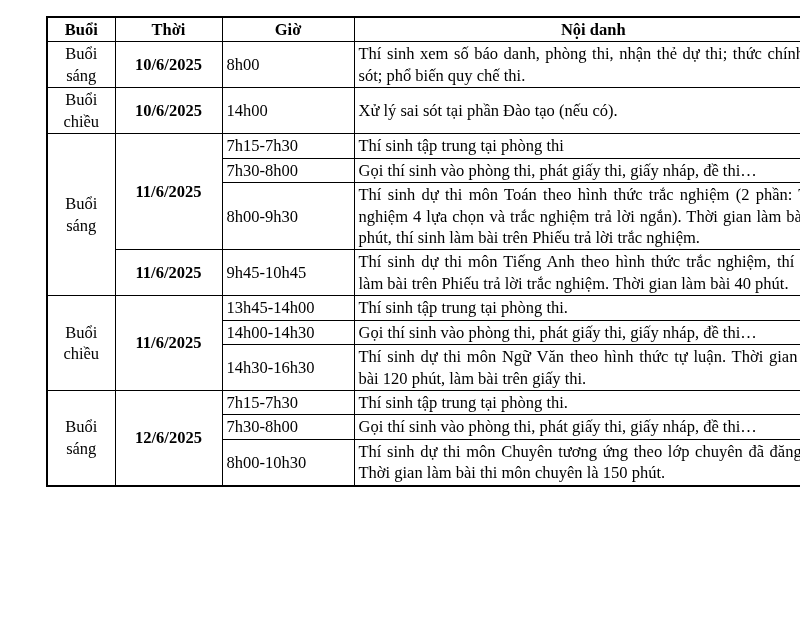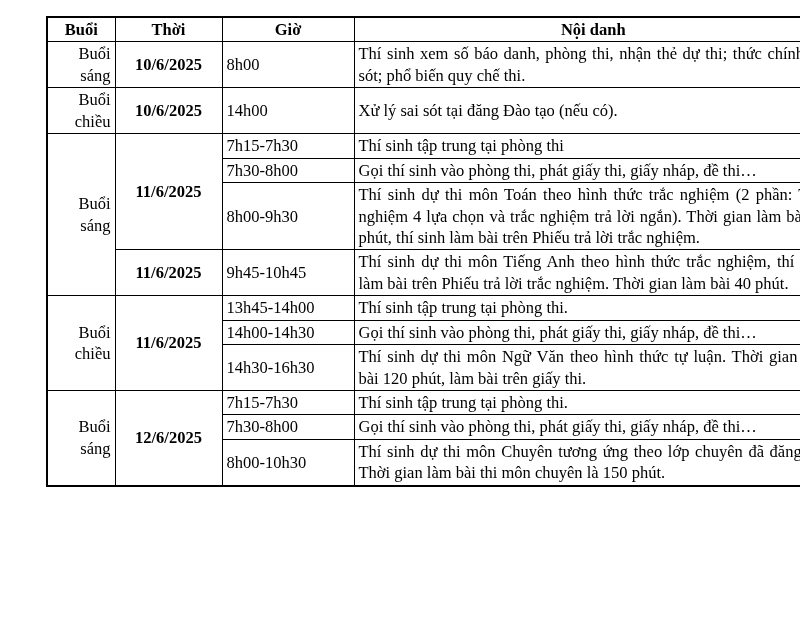--- a/index.html
+++ b/index.html
@@ -34,21 +34,21 @@
     line-height: 1.3;
     padding: 1px 4px;
     overflow: hidden;
   }
   th.hdr {
     font-weight: bold;
     text-align: center;
     padding: 2px 4px;
   }
   td.session {
-    text-align: right;
+    text-align: center;
   }
   td.date {
     text-align: center;
     font-weight: bold;
   }
   td.time {
     text-align: left;
   }
   td.content {
     text-align: justify;
@@ -86,21 +86,21 @@
         <td class="session">Buổi sáng</td>
         <td class="date">10/6/2025</td>
         <td class="time">8h00</td>
         <td class="content"><span>Thí sinh xem số báo danh, phòng thi, nhận thẻ dự thi; thức chính sai sót; phổ biến quy chế thi.</span></td>
       </tr>
 
       <tr>
         <td class="session">Buổi chiều</td>
         <td class="date">10/6/2025</td>
         <td class="time">14h00</td>
-        <td class="content"><span>Xử lý sai sót tại đăng Đào tạo </span><span class="it">(nếu có)</span><span>.</span></td>
+        <td class="content"><span>Xử lý sai sót tại phần Đào tạo </span><span class="it">(nếu có)</span><span>.</span></td>
       </tr>
 
       <tr>
         <td class="session" rowspan="4">Buổi sáng</td>
         <td class="date" rowspan="3">11/6/2025</td>
         <td class="time">7h15-7h30</td>
         <td class="content"><span>Thí sinh tập trung tại phòng thi</span></td>
       </tr>
       <tr>
         <td class="time">7h30-8h00</td>

